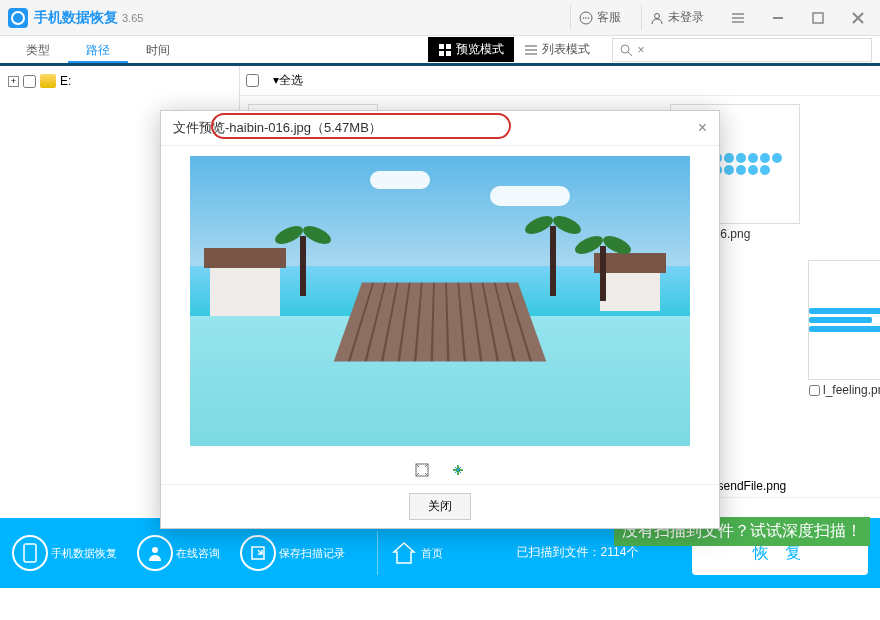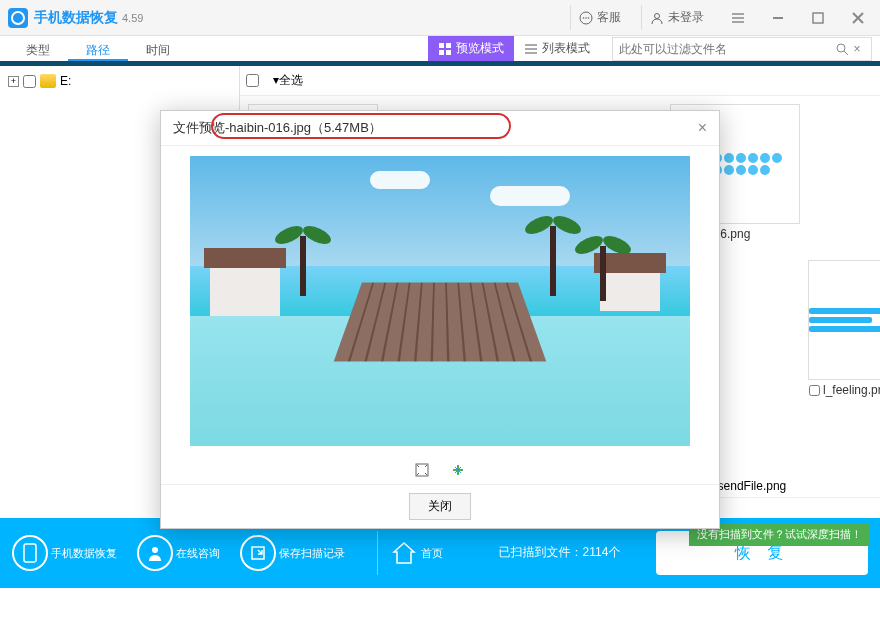--- a/index.html
+++ b/index.html
@@ -6,27 +6,27 @@
 body{width:880px;height:620px;background:#fff;overflow:hidden;position:relative}
 .titlebar{height:36px;background:#f5f5f5;display:flex;align-items:center;padding:0 8px;border-bottom:1px solid #e0e0e0}
 .logo{width:20px;height:20px;background:#2196f3;border-radius:4px;display:flex;align-items:center;justify-content:center;margin-right:6px}
 .logo::before{content:"";width:10px;height:10px;border:2px solid #fff;border-radius:50%}
 .app-title{color:#2196f3;font-size:14px;font-weight:bold}
 .app-ver{color:#888;font-size:11px;margin-left:4px}
 .titlebar-right{margin-left:auto;display:flex;align-items:center;gap:12px}
 .tb-btn{display:flex;align-items:center;padding:4px 8px;color:#666;cursor:pointer;border-left:1px solid #ddd}
 .tb-btn svg{margin-right:4px}
 .win-btn{width:28px;height:28px;display:flex;align-items:center;justify-content:center;color:#888;cursor:pointer}
-.tabs{height:30px;display:flex;border-bottom:5px solid #0c4a6e;padding-left:8px}
+.tabs{height:30px;display:flex;border-bottom:3px solid #0c4a6e;padding-left:8px}
 .tab{padding:6px 18px;color:#555;cursor:pointer;border-bottom:2px solid transparent}
 .tab.active{color:#2196f3;border-bottom-color:#2196f3}
 .toolbar{height:32px;display:flex;align-items:center;padding:0 8px;border-bottom:1px solid #e0e0e0}
 .view-mode{display:flex;margin-left:auto}
 .vm-btn{display:flex;align-items:center;padding:4px 10px;cursor:pointer;color:#555}
-.vm-btn.active{background:#8b5cf6;color:#fff}
+.vm-btn.active{background:#000000;color:#fff}
 .vm-icon{display:inline-block;width:14px;height:14px;margin-right:4px}
 .filter-box{width:260px;height:24px;border:1px solid #ddd;margin-left:12px;display:flex;align-items:center;padding:0 6px}
 .filter-box input{border:none;outline:none;flex:1;color:#999}
 .filter-clear{width:16px;color:#888;cursor:pointer;text-align:center}
 .content{display:flex;height:calc(100% - 36px - 30px - 32px - 70px)}
 .sidebar{width:240px;border-right:1px solid #e0e0e0;padding:6px}
 .tree-item{display:flex;align-items:center;gap:4px;padding:2px}
 .tree-toggle{width:11px;height:11px;border:1px solid #888;display:flex;align-items:center;justify-content:center;font-size:9px;line-height:1}
 .drive-icon{width:16px;height:14px;background:linear-gradient(#ffd966,#e6b800);border-radius:2px}
 .main{flex:1;display:flex;flex-direction:column;overflow:hidden}
@@ -34,28 +34,28 @@
 .select-all input{width:13px;height:13px}
 .grid{flex:1;padding:8px;display:flex;flex-wrap:wrap;gap:12px;overflow:hidden;align-content:flex-start}
 .thumb{width:130px;height:120px;border:1px solid #ddd;display:flex;flex-direction:column;align-items:center;justify-content:center;position:relative}
 .thumb-dots{display:flex;gap:2px;flex-wrap:wrap;width:100px;justify-content:center}
 .thumb-dots span{width:10px;height:10px;background:#4fc3f7;border-radius:50%}
 .thumb-bars{display:flex;flex-direction:column;gap:3px;width:90px}
 .thumb-bars span{height:6px;background:#29b6f6;border-radius:2px}
 .thumb-label{position:absolute;bottom:-18px;left:0;right:0;text-align:left;font-size:11px;color:#333;white-space:nowrap;overflow:hidden;display:flex;align-items:center;gap:3px}
 .thumb-label input{width:11px;height:11px}
 .disk-info{padding:4px 10px;color:#666;font-size:11px;border-top:1px solid #eee}
-.green-tip{position:absolute;right:10px;bottom:74px;background:#4caf50;color:#fff;padding:4px 8px;font-size:11px}
+.green-tip{position:absolute;right:10px;bottom:74px;background:#4caf50;color:#fff;padding:4px 8px;font-size:16px}
 .footer{height:70px;background:#00b4ff;display:flex;align-items:center;padding:0 12px;color:#fff}
 .fbtn{display:flex;flex-direction:row;align-items:center;gap:3px;margin-right:20px;cursor:pointer}
 .fbtn-circle{width:36px;height:36px;border:2px solid #fff;border-radius:50%;display:flex;align-items:center;justify-content:center}
 .fbtn-label{font-size:11px}
 .divider{width:1px;height:44px;background:rgba(255,255,255,.4);margin:0 12px}
 .stats{flex:1;text-align:center;font-size:12px;line-height:1.8}
-.recover-btn{width:212px;height:44px;background:#fff;color:#00b4ff;border:none;border-radius:4px;font-size:16px;letter-spacing:6px;cursor:pointer}
+.recover-btn{width:176px;height:44px;background:#fff;color:#00b4ff;border:none;border-radius:4px;font-size:16px;letter-spacing:6px;cursor:pointer}
 .modal-backdrop{position:absolute;inset:0;display:flex;align-items:flex-start;justify-content:center;padding-top:110px}
 .modal{width:560px;background:#fff;box-shadow:0 4px 24px rgba(0,0,0,.25);border:1px solid #ccc}
 .modal-head{padding:8px 12px;display:flex;align-items:center;border-bottom:1px solid #eee;position:relative}
 .modal-title{font-size:13px;color:#333}
 .red-oval{position:absolute;left:50px;top:2px;width:300px;height:26px;border:2px solid #d32f2f;border-radius:14px;pointer-events:none}
 .modal-close{margin-left:auto;font-size:16px;color:#888;cursor:pointer}
 .modal-body{padding:10px;display:flex;justify-content:center}
 .preview-img{width:500px;height:290px;background:linear-gradient(180deg,#4fc3f7 0%,#81d4fa 35%,#26c6da 60%,#4db6ac 100%);position:relative;overflow:hidden}
 .sky{position:absolute;top:0;left:0;right:0;height:110px;background:linear-gradient(#5eb8e8,#a8d8f0)}
 .cloud{position:absolute;background:#fff;border-radius:20px;opacity:.9}
@@ -71,21 +71,21 @@
 .tool-icon{width:16px;height:16px;cursor:pointer;display:flex;align-items:center;justify-content:center}
 .modal-foot{padding:8px 12px;display:flex;justify-content:center;border-top:1px solid #eee}
 .close-btn{padding:4px 18px;border:1px solid #ccc;background:#f5f5f5;cursor:pointer}
 </style>
 </head>
 <body>
 
 <div class="titlebar">
   <div class="logo"></div>
   <span class="app-title">手机数据恢复</span>
-  <span class="app-ver">4.59</span>
+  <span class="app-ver">3.65</span>
   <div class="titlebar-right">
     <div class="tb-btn">
       <svg width="14" height="14" viewBox="0 0 14 14">
           <circle cx="7" cy="7" r="6" fill="none" stroke="#666"></circle>
           <circle cx="4.5" cy="7" r=".8" fill="#666"></circle>
           <circle cx="7" cy="7" r=".8" fill="#666"></circle>
           <circle cx="9.5" cy="7" r=".8" fill="#666"></circle>
         </svg>
       <span>客服</span>
     </div>
@@ -135,21 +135,20 @@
         <span>预览模式</span>
       </div>
       <div class="vm-btn">
         <span class="vm-icon"><svg width="14" height="14">
               <path d="M1 3h12M1 7h12M1 11h12" stroke="#555"></path>
             </svg></span>
         <span>列表模式</span>
       </div>
     </div>
     <div class="filter-box">
-      <input placeholder="此处可以过滤文件名" style="">
       <svg width="14" height="14">
           <circle cx="6" cy="6" r="4" fill="none" stroke="#888"></circle>
           <path d="M9 9l4 4" stroke="#888"></path>
         </svg>
       <span class="filter-clear">×</span>
     </div>
   </div>
 </div>
 
 <div class="content">

